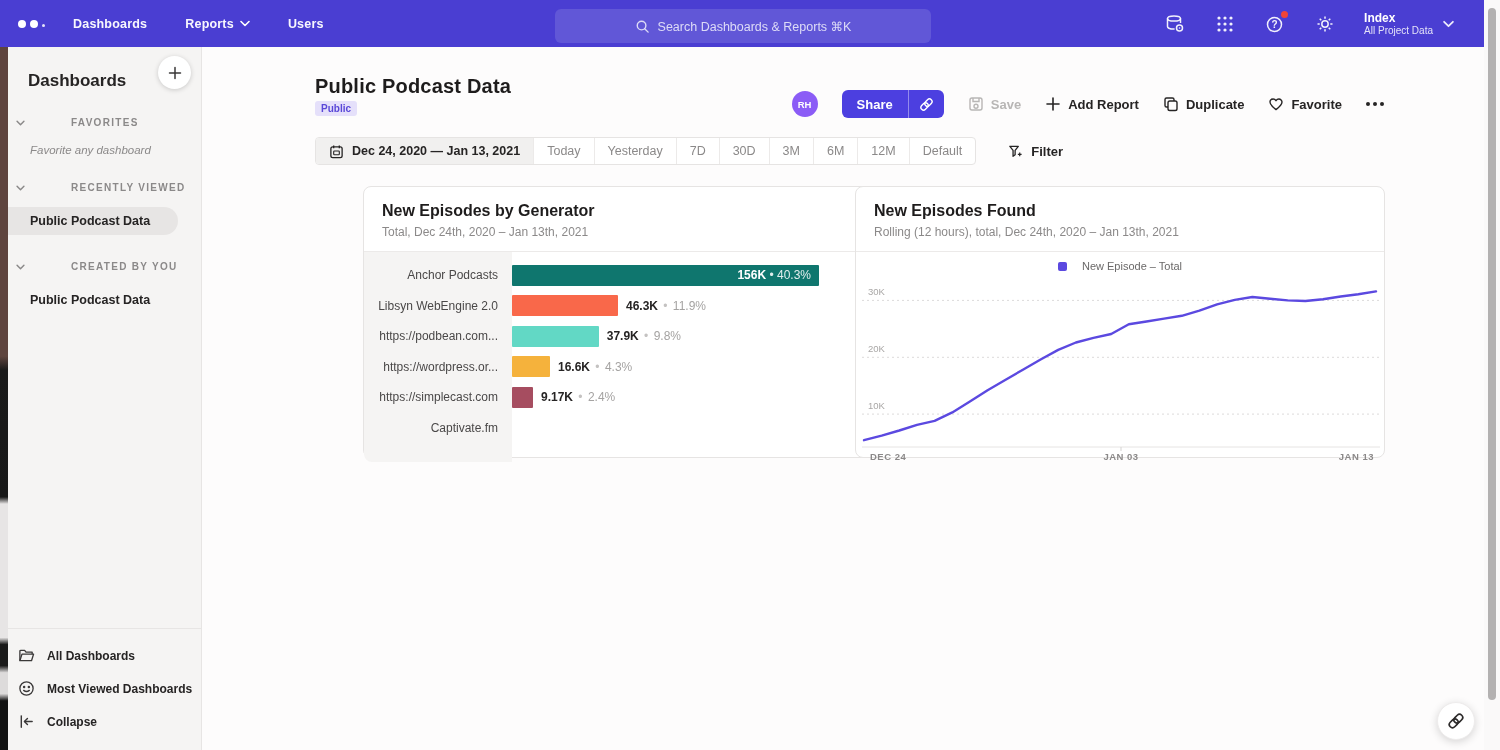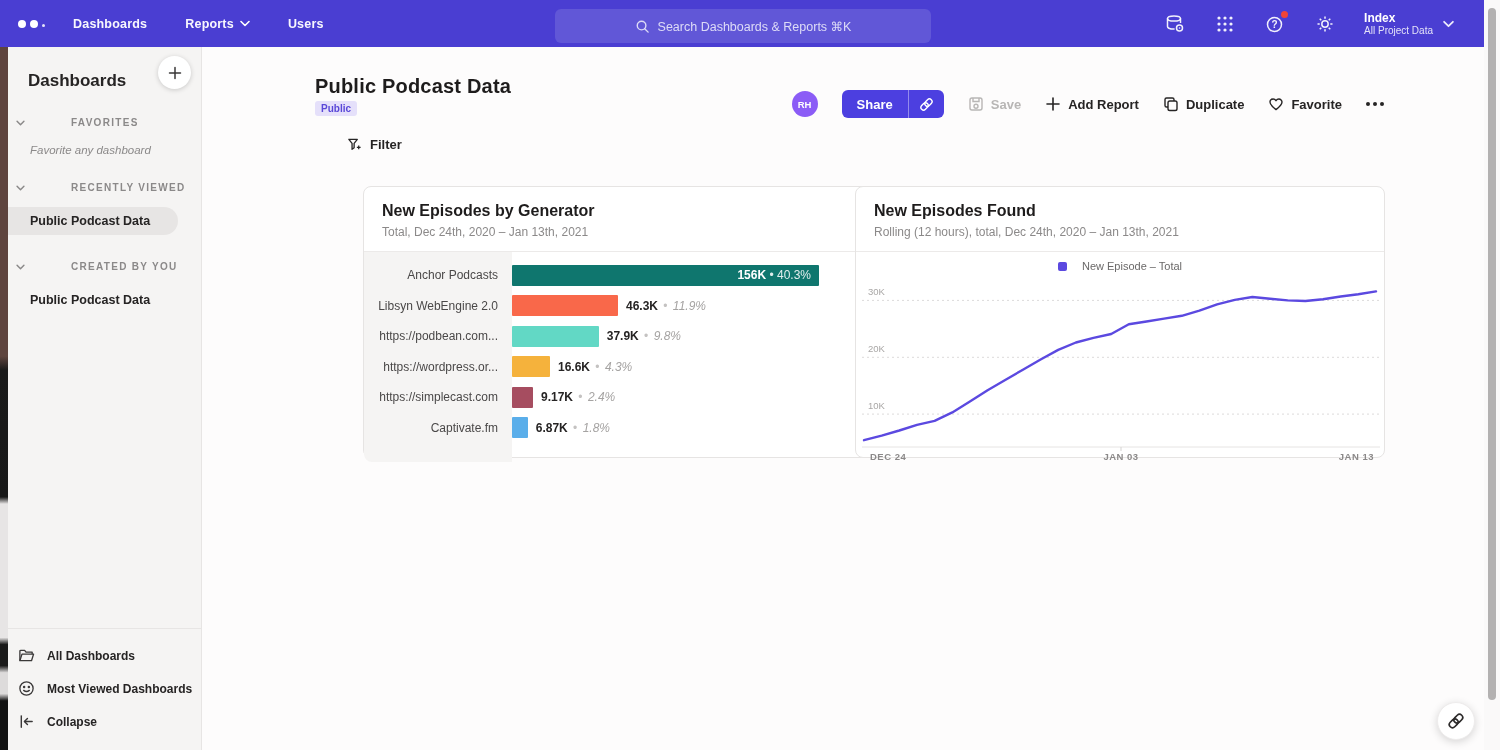--- a/index.html
+++ b/index.html
@@ -81,21 +81,21 @@
   .label-col-bg { position:absolute; left:0; top:0; bottom:0; width:148px; background:#f5f4f3; border-bottom-left-radius:8px; }
   .bar-rows { position:relative; padding-top:8px; }
   .bar-row { display:flex; align-items:center; height:30.5px; }
   .bar-label { width:148px; flex:0 0 148px; text-align:right; padding-right:14px; font-size:12px; color:#4a4848; z-index:1; }
   .bar-track { flex:1; position:relative; height:21px; display:flex; align-items:center; }
   .bar { height:21px; border-radius:1px; display:flex; align-items:center; justify-content:flex-end; }
   .bar-inside { color:#fff; font-size:12px; font-weight:700; padding-right:8px; white-space:nowrap; }
   .bar-inside .pct { color:rgba(255,255,255,.88); font-weight:400; }
   .bar-val { margin-left:8px; font-size:12px; font-weight:700; color:#262424; white-space:nowrap; }
   .bar-val .sep { color:#c4c2c1; font-weight:400; padding:0 2px; }
-  .bar-val .pct { color:#a5a3a2; font-weight:400;font-style:italic; }
+  .bar-val .pct { color:#a5a3a2; font-weight:400; }
 
   
   .legend { display:flex; align-items:center; justify-content:center; gap:15px; padding-top:8px; }
   .legend-swatch { width:9px; height:9px; border-radius:2px; background:#5b49e0; }
   .legend-label { font-size:11px; color:#6b6969; }
   .line-plot { position:absolute; left:6px; top:24px; }
 
   
   .fab { position:absolute; right:25px; bottom:10px; width:38px; height:38px; border-radius:50%; background:#fff; border:1px solid #eeecec; box-shadow:0 2px 8px rgba(0,0,0,.16); display:flex; align-items:center; justify-content:center; color:#2c2a2a; cursor:pointer; z-index:35; }
 </style>
@@ -294,20 +294,39 @@
       <span>Favorite</span>
     </button>
     <div class="more-dots">
         <i></i>
         <i></i>
         <i></i>
       </div>
   </div>
 
   <div class="toolbar">
+    <div class="seg-group">
+      <div class="seg active">
+        <svg width="15" height="15" viewBox="0 0 16 16" fill="none" stroke="#262424" stroke-width="1.4">
+            <rect x="2" y="3" width="12" height="11.5" rx="2"></rect>
+            <path d="M5 1.5 v3 M11 1.5 v3"></path>
+            <rect x="5" y="7.5" width="6" height="4" rx="0.8" stroke-width="1.2"></rect>
+          </svg>
+        <span>Dec 24, 2020 — Jan 13, 2021</span>
+      </div>
+
+    <div class="seg">Today</div>
+        <div class="seg">Yesterday</div>
+        <div class="seg">7D</div>
+        <div class="seg">30D</div>
+        <div class="seg">3M</div>
+        <div class="seg">6M</div>
+        <div class="seg">12M</div>
+        <div class="seg">Default</div>
+      </div>
     <button class="filter-btn">
       <svg class="aicon" viewBox="0 0 16 16" fill="none" stroke="currentColor" stroke-width="1.4" stroke-linejoin="round">
           <path d="M2 2.5 h9 l-3.4 4.3 v4.7 l-2.2 1.6 v-6.3 Z"></path>
           <path d="M12.5 9 v4 M10.5 11 h4" stroke-width="1.3"></path>
         </svg>
       <span>Filter</span>
     </button>
   </div>
 
   <section class="card bar-card">
@@ -349,24 +368,20 @@
           </div>
           <div class="bar-row">
             <div class="bar-label">https://simplecast.com</div>
             <div class="bar-track">
               <div class="bar" style="width: 20.9852px; background: rgb(166, 77, 96);"></div>
               <span class="bar-val">9.17K<span class="sep"> • </span><span class="pct">2.4%</span></span>
             </div>
           </div>
           <div class="bar-row">
             <div class="bar-label">Captivate.fm</div>
-            <div class="bar-track">
-              <div class="bar" style="width: 15.7217px; background: rgb(90, 174, 234);"></div>
-              <span class="bar-val">6.87K<span class="sep"> • </span><span class="pct">1.8%</span></span>
-            </div>
           </div>
         </div>
     </div>
   </section>
 
   <section class="card line-card">
     <div class="card-head">
       <div class="card-title">New Episodes Found</div>
       <div class="card-sub">Rolling (12 hours), total, Dec 24th, 2020 – Jan 13th, 2021</div>
     </div>

